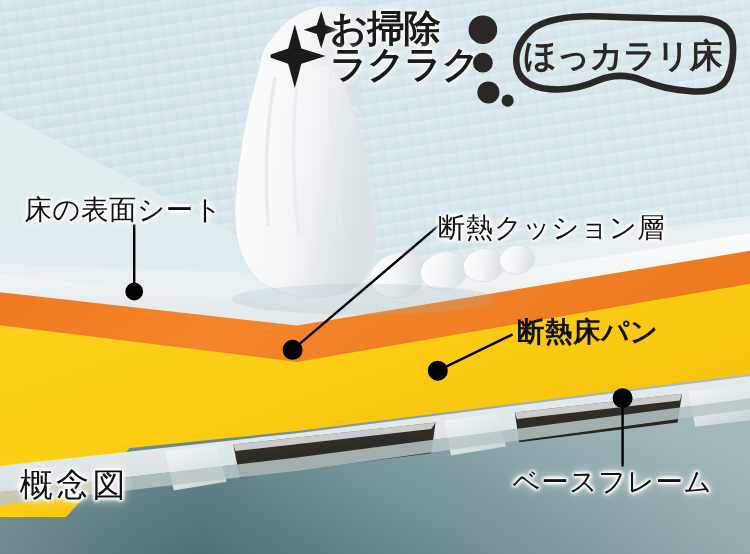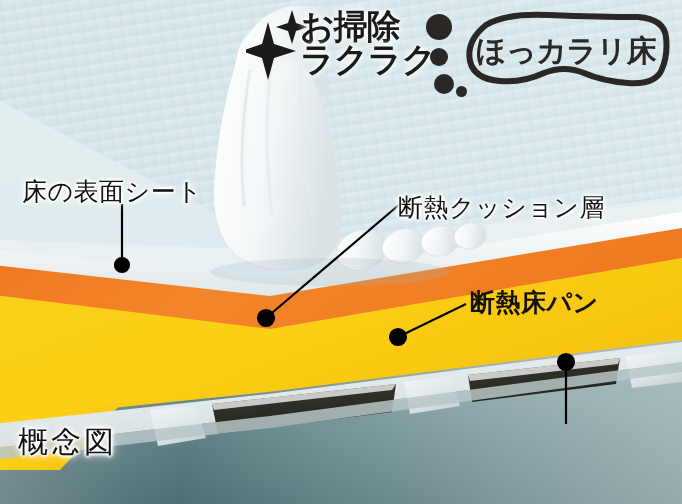--- a/index.html
+++ b/index.html
@@ -235,16 +235,17 @@
   <div class="label glow" id="lbl-frp">
     <div>床の表面シート</div>
   </div>
 
   <div class="label glow" id="lbl-cushion">
     <div>断熱クッション層</div>
   </div>
 
   <div class="label" id="lbl-pan">断熱床パン</div>
 
+  <div class="label glow" id="lbl-baseframe">ベースフレーム</div>
 
   <div class="label glow" id="lbl-concept">概念図</div>
 
 </div>
 
 </body></html>

